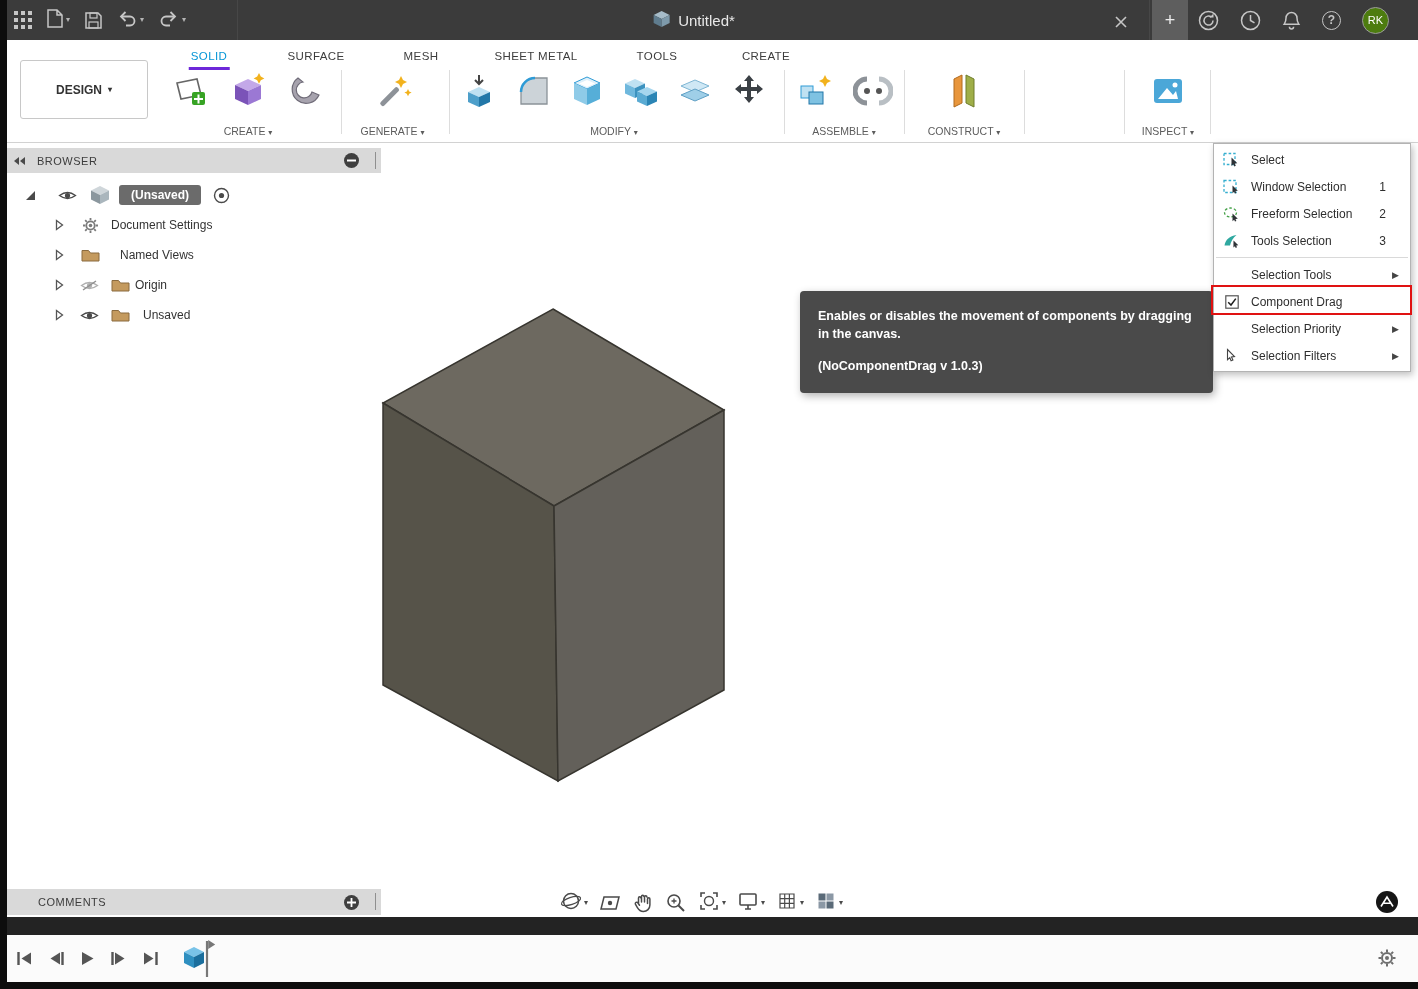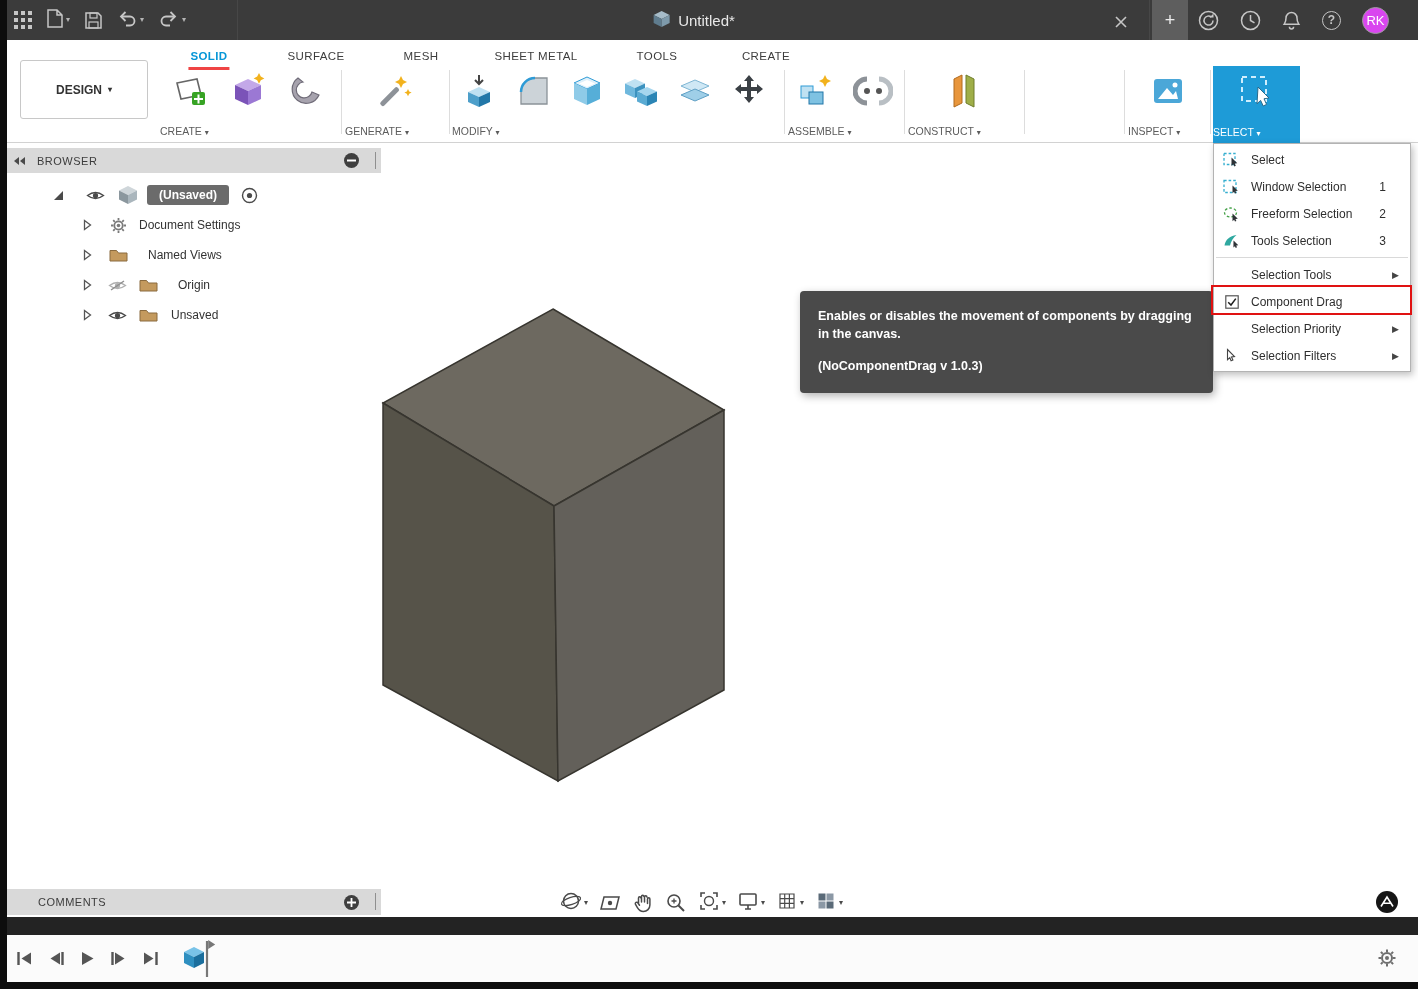--- a/index.html
+++ b/index.html
@@ -16,44 +16,44 @@
   #titlebar { position:absolute; left:0; top:0; width:1418px; height:40px; background:#3b3b3b; z-index:30; }
   .tb-left { position:absolute; left:14px; top:0; height:40px; display:flex; align-items:center; gap:15px; }
   .tb-btn { display:flex; align-items:center; gap:3px; cursor:pointer; }
   .caret { color:#b3b3b3; font-size:8px; line-height:1; }
   #doc-tab { position:absolute; left:237px; top:0; width:913px; height:40px; border-left:1px solid #474747; border-right:1px solid #474747; }
   #doc-tab-center { position:absolute; left:50%; top:0; transform:translateX(-50%); height:40px; display:flex; align-items:center; gap:8px; color:#e8e8e8; font-size:15px; }
   #tab-close { position:absolute; right:22px; top:14px; cursor:pointer; }
   #new-tab { position:absolute; left:1152px; top:0; width:36px; height:40px; background:#5e5e5e; color:#ececec; display:flex; align-items:center; justify-content:center; font-size:18px; cursor:pointer; }
   .tb-right { position:absolute; left:1198px; top:0; height:40px; display:flex; align-items:center; gap:21px; }
   .circle-icon { width:19px; height:19px; border:1.5px solid #c6c6c6; border-radius:50%; color:#c6c6c6; font-size:12px; font-weight:bold; display:flex; align-items:center; justify-content:center; }
-  #avatar { width:27px; height:27px; border-radius:50%; background:#d946ef; border:1.5px solid #9c9c9c; color:#fff; font-size:13px; display:flex; align-items:center; justify-content:center; }
+  #avatar { width:27px; height:27px; border-radius:50%; background:#4d7c0f; border:1.5px solid #9c9c9c; color:#fff; font-size:11px; display:flex; align-items:center; justify-content:center; }
 
   
   #ribbon { position:absolute; left:0; top:40px; width:1418px; height:103px; background:#fff; border-bottom:1px solid #d2d2d2; z-index:25; }
   .rtab { position:absolute; top:7px; transform:translateX(-50%); font-size:11.5px; color:#3d3d3d; letter-spacing:.4px; padding:3px 2px 5px; cursor:pointer; white-space:nowrap; }
-  .rtab.active { color:#0696d7; font-weight:bold; border-bottom:3px solid #ef4444; }
+  .rtab.active { color:#0696d7; font-weight:normal; border-bottom:3px solid #6d28d9; }
   #design-btn { position:absolute; left:20px; top:20px; width:128px; height:59px; border:1px solid #c8c8c8; border-radius:3px; display:flex; align-items:center; justify-content:center; gap:6px; font-size:12px; font-weight:bold; color:#333; cursor:pointer; }
   .group { position:absolute; top:26px; height:76px; }
   .g-icons { display:flex; justify-content:center; gap:14px; padding-top:3px; }
   .tool { width:44px; height:44px; display:flex; align-items:center; justify-content:center; cursor:pointer; }
-  .g-label { position:absolute; bottom:5px; width:100%; font-size:10.5px; color:#5c5c5c; cursor:pointer; white-space:nowrap; }
+  .g-label { position:absolute; bottom:5px; width:100%; text-align:center; font-size:10.5px; color:#5c5c5c; cursor:pointer; white-space:nowrap; }
   .g-label .caret { color:#5c5c5c; }
   .vsep { position:absolute; top:30px; width:1px; height:64px; background:#ddd; }
   #select-btn { position:absolute; left:1213px; top:26px; width:87px; height:77px; background:#1e9bd7; cursor:pointer; }
   #select-btn .g-label { color:#fff; }
   #select-btn .caret { color:#fff; }
   #select-btn .tool { margin:4px auto 0; }
 
   
   #browser { position:absolute; left:7px; top:148px; width:374px; z-index:15; }
   #browser-header { height:25px; background:#d9d9d9; display:flex; align-items:center; position:relative; font-size:11px; color:#3c3c3c; letter-spacing:.5px; }
   .panel-circle { width:15px; height:15px; border-radius:50%; background:#3f3f3f; display:flex; align-items:center; justify-content:center; cursor:pointer; }
   .panel-handle { position:absolute; right:5px; top:4px; width:1px; height:17px; background:#8f8f8f; }
-  .b-row { position:absolute; left:0; height:26px; display:flex; align-items:center; font-size:12px; color:#333;padding-left:28px; }
+  .b-row { position:absolute; left:0; height:26px; display:flex; align-items:center; font-size:12px; color:#333; }
   .badge { background:#6b6b6b; color:#fff; font-size:12px; font-weight:bold; padding:3px 12px; border-radius:3px; }
 
   
   #select-menu { position:absolute; left:1213px; top:143px; width:198px; background:#fff; border:1px solid #b3b3b3; box-shadow:2px 3px 7px rgba(0,0,0,.25); z-index:40; padding:2px 0; }
   .m-item { height:27px; display:flex; align-items:center; padding:0 4px 0 8px; cursor:pointer; }
   .m-ico { width:20px; height:16px; display:flex; align-items:center; justify-content:center; }
   .m-label { margin-left:9px; font-size:12px; color:#2e2e2e; white-space:nowrap; }
   .m-shortcut { margin-left:auto; margin-right:20px; font-size:12px; color:#2e2e2e; }
   .m-arrow { margin-left:auto; margin-right:7px; font-size:9px; color:#444; }
   .m-sep { border-top:1px solid #d9d9d9; margin:3px 2px; }
@@ -350,31 +350,20 @@
           </svg>
       </span>
     </div>
     <div class="g-label">
       <span>INSPECT</span> <span class="caret">▾</span>
     </div>
   </div>
 
   <div class="vsep" style="left:1210px"></div>
 
-  <div id="select-btn">
-    <span class="tool" style="display:flex">
-      <svg width="40" height="40">
-          <rect x="5" y="5" width="24" height="24" fill="none" stroke="#cfeefd" stroke-width="2" stroke-dasharray="5 4"></rect>
-          <path d="M21 15 l11 11 -5 .8 2.6 5.6 -3.4 1.6 -2.6-5.6 -3.6 3.4 z" fill="#fff" stroke="#2b6a8a"></path>
-        </svg>
-    </span>
-    <div class="g-label">
-      <span>SELECT</span> <span class="caret">▾</span>
-    </div>
-  </div>
 </div>
 
 <div id="browser">
   <div id="browser-header">
     <span style="margin-left:6px;display:flex">
       <svg width="13" height="10">
           <path d="M6 1 L1 5 L6 9 Z M12 1 L7 5 L12 9 Z" fill="#4a4a4a"></path>
         </svg>
     </span>
     <span style="margin-left:11px">BROWSER</span>
@@ -457,21 +446,21 @@
           <path d="M1.5 6.5 Q9.5 .5 17.5 6.5 Q9.5 12.5 1.5 6.5 Z" fill="none" stroke="#b0b0b0" stroke-width="1.4"></path>
           <circle cx="9.5" cy="6.5" r="2.6" fill="#b0b0b0"></circle>
           <path d="M3 11 L16 2" stroke="#8f8f8f" stroke-width="1.4"></path>
         </svg>
     </span>
     <span style="margin-left:12px;display:flex">
       <svg width="19" height="14">
           <path d="M1 2.5 h6.5 l2 2.5 h8.5 v8 h-17 z" fill="#c49a5e" stroke="#8a6b3f"></path>
         </svg>
     </span>
-    <span style="margin-left:20px">Origin</span>
+    <span style="margin-left:5px">Origin</span>
   </div>
 
   <div class="b-row" style="top:154px">
     <span style="margin-left:48px;display:flex">
       <svg width="9" height="12">
           <path d="M1.5 1.5 L7.5 6 L1.5 10.5 Z" fill="none" stroke="#555" stroke-width="1.3"></path>
         </svg>
     </span>
     <span style="margin-left:16px;display:flex">
       <svg width="19" height="13">

